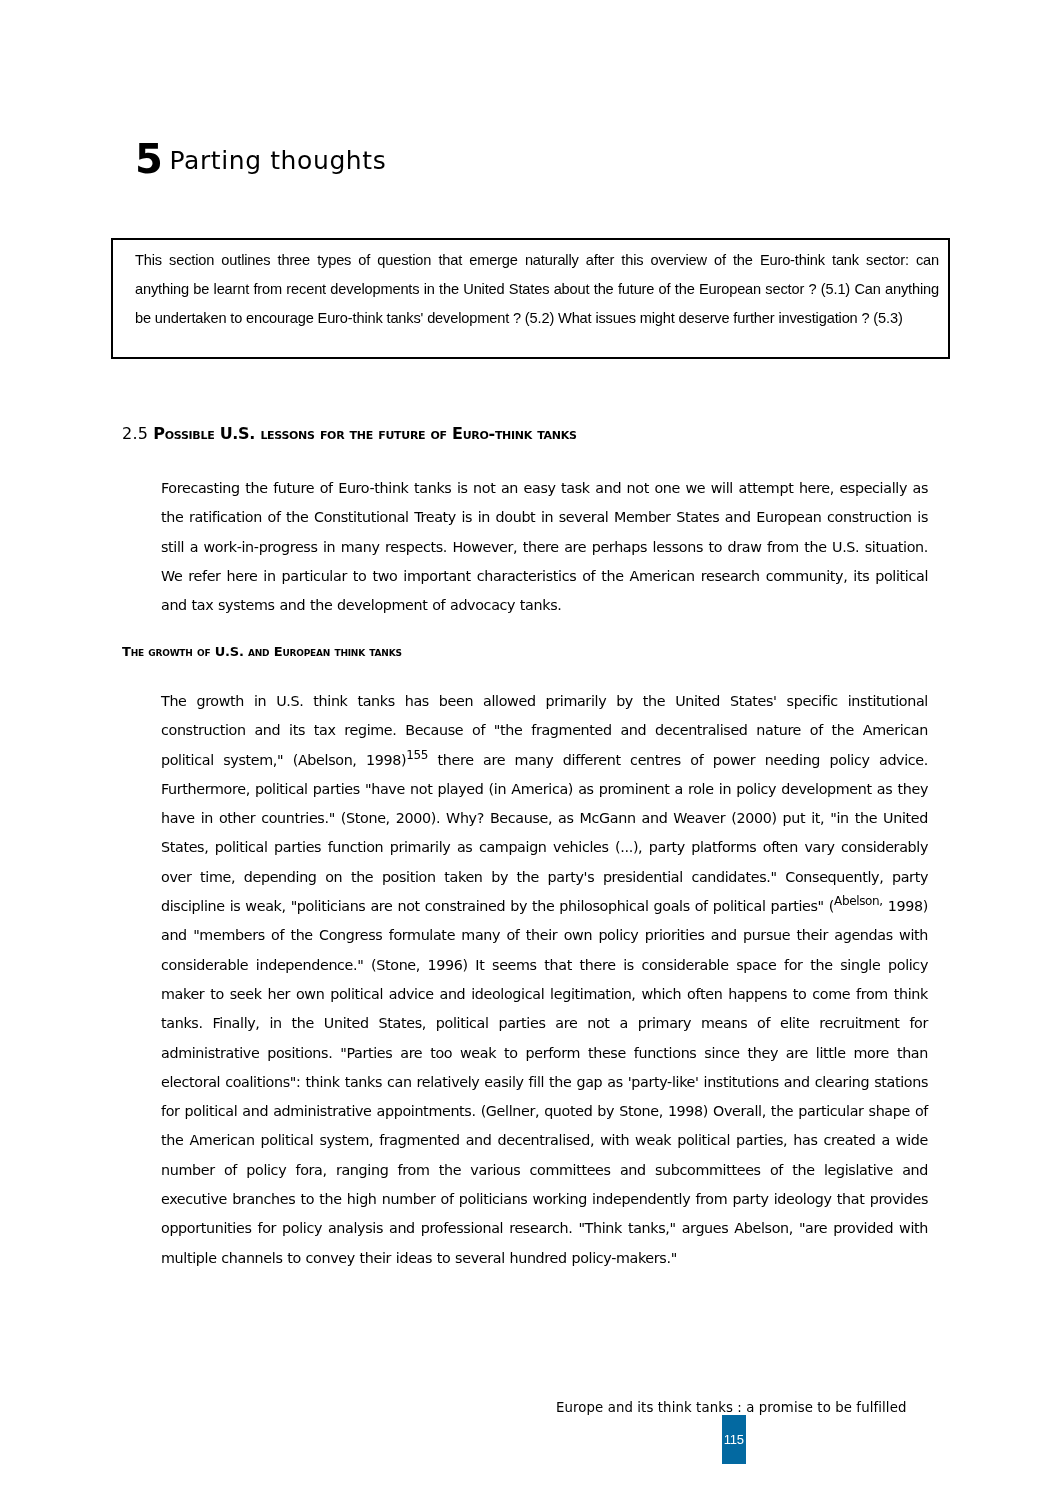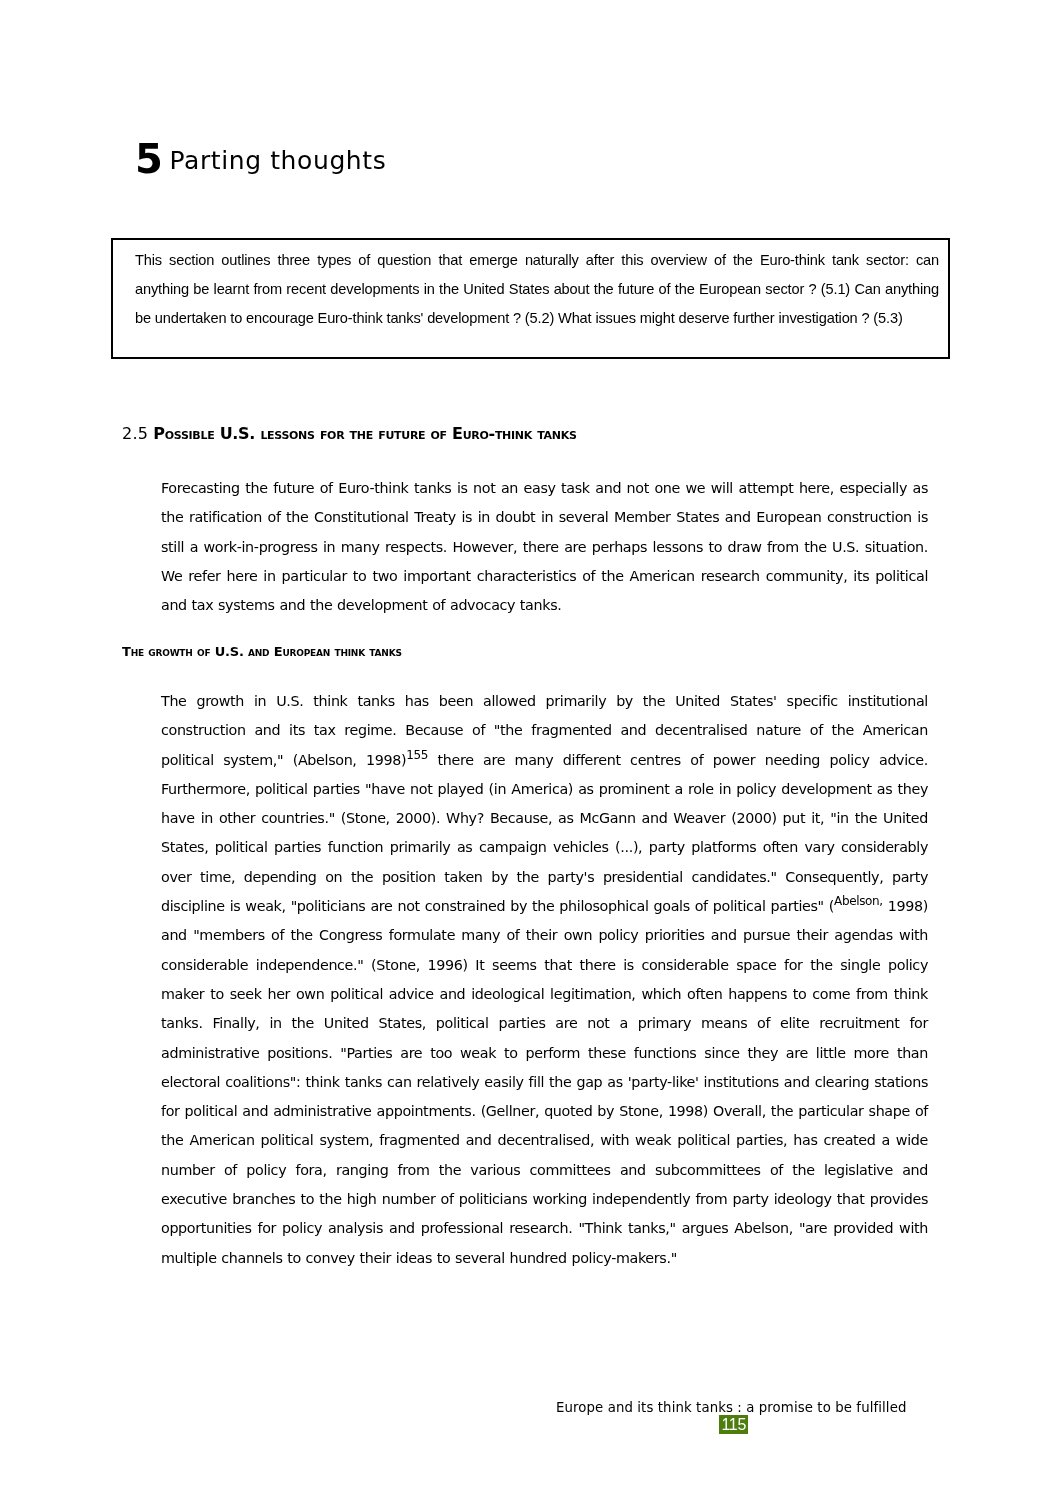--- a/index.html
+++ b/index.html
@@ -111,25 +111,25 @@
     }
     .footer-title {
       font-family: "DejaVu Sans", sans-serif;
       font-size: 13.3px;
       letter-spacing: 0.1px;
       color: #000;
     }
     .page-number {
       display: inline-block;
       margin-left: 5px;
-      background: #4d7c0f;
+      background: #0369a1;
       color: #ffffff;
       font-family: "Liberation Sans", sans-serif;
-      font-size: 16px;
-      padding: 1px 2px;
+      font-size: 13px;
+      padding: 16px 2px;
       line-height: 17px;
       letter-spacing: -0.3px;
     }
   </style>
 </head>
 <body>
 
 <h1 class="chapter-title">
   <span class="chapter-num">5</span><span>Parting thoughts</span>
 </h1>

